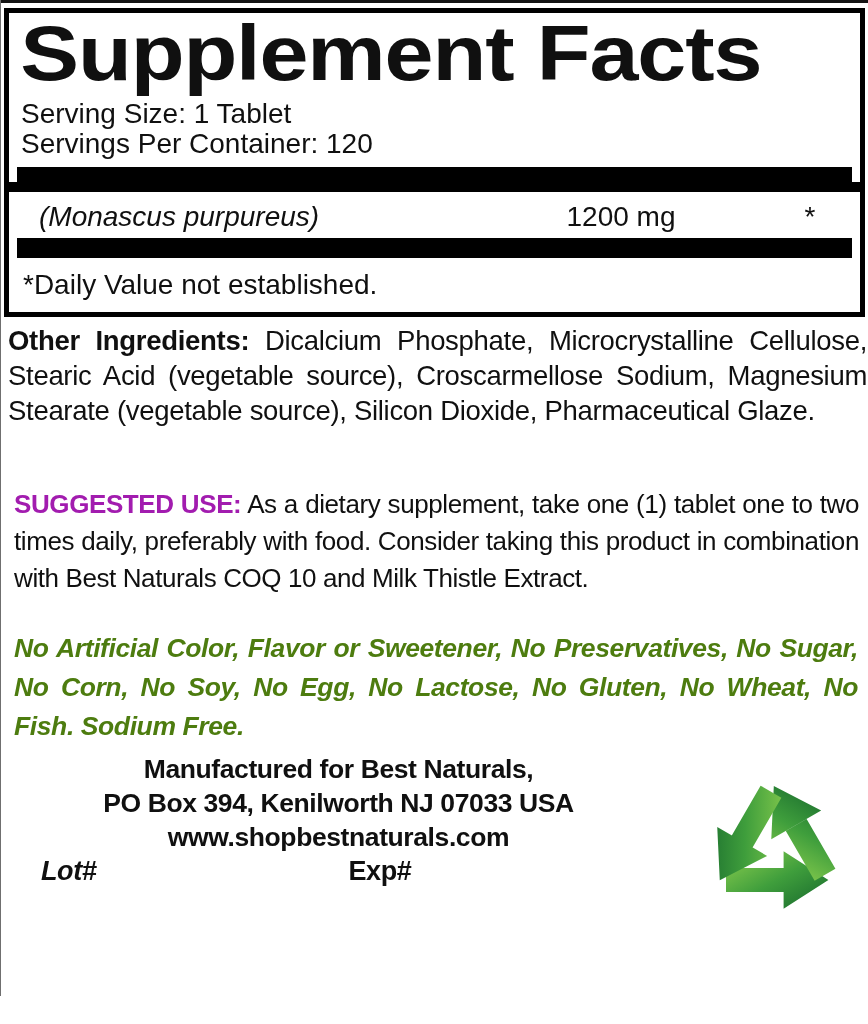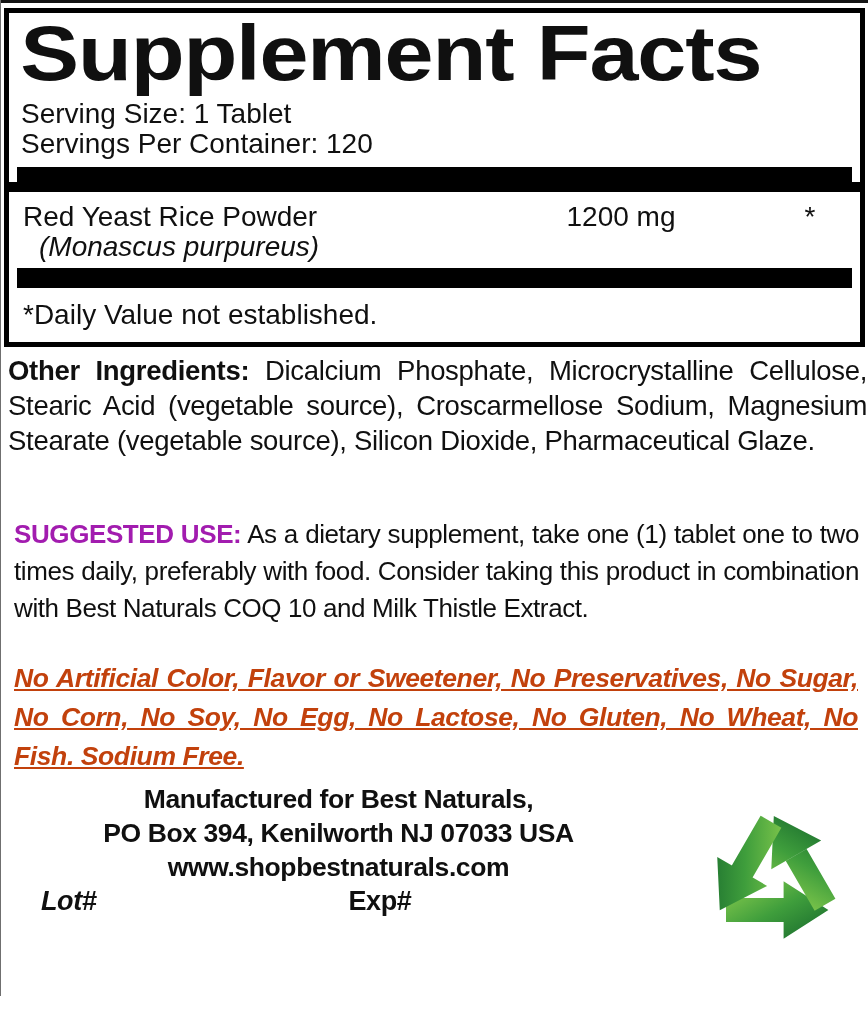--- a/index.html
+++ b/index.html
@@ -87,36 +87,35 @@
       <div>Serving Size: 1 Tablet</div>
       <div>Servings Per Container: 120</div>
     </div>
 
     <div class="bar bar-thick1"></div>
 
 
     <div class="bar bar-med"></div>
 
     <div class="facts-row">
-      <div class="row-name">Red Yeast Rice Powder</div>
       <div class="row-sub">(Monascus purpureus)</div>
       <div class="row-amount">1200 mg</div>
       <div class="row-dv">*</div>
     </div>
 
     <div class="bar bar-thick2"></div>
 
     <div class="facts-footnote">*Daily Value not established.</div>
   </div>
 
   <p class="other-ing"><span class="lead">Other Ingredients:</span><span> Dicalcium Phosphate, Microcrystalline Cellulose, Stearic Acid (vegetable source), Croscarmellose Sodium, Magnesium Stearate (vegetable source), Silicon Dioxide, Pharmaceutical Glaze.</span></p>
 
   <p class="suggested"><span class="lead" style="color: #a21caf;">SUGGESTED USE:</span><span> As a dietary supplement, take one (1) tablet one to two times daily, preferably with food. Consider taking this product in combination with Best Naturals COQ 10 and Milk Thistle Extract.</span></p>
 
-  <p class="claims" style="color: #c2410c; text-decoration: underline;">No Artificial Color, Flavor or Sweetener, No Preservatives, No Sugar, No Corn, No Soy, No Egg, No Lactose, No Gluten, No Wheat,  No Fish. Sodium Free.</p>
+  <p class="claims" style="color: #4d7c0f;">No Artificial Color, Flavor or Sweetener, No Preservatives, No Sugar, No Corn, No Soy, No Egg, No Lactose, No Gluten, No Wheat,  No Fish. Sodium Free.</p>
 
   <div class="footer">
     <div class="f-left">
       <div class="mfg-line">Manufactured for Best Naturals,</div>
       <div class="mfg-line">PO Box 394, Kenilworth NJ 07033 USA</div>
       <div class="mfg-line">www.shopbestnaturals.com</div>
       <div class="lotexp">
         <span class="lot">Lot#</span>
         <span class="exp">Exp#</span>
       </div>

